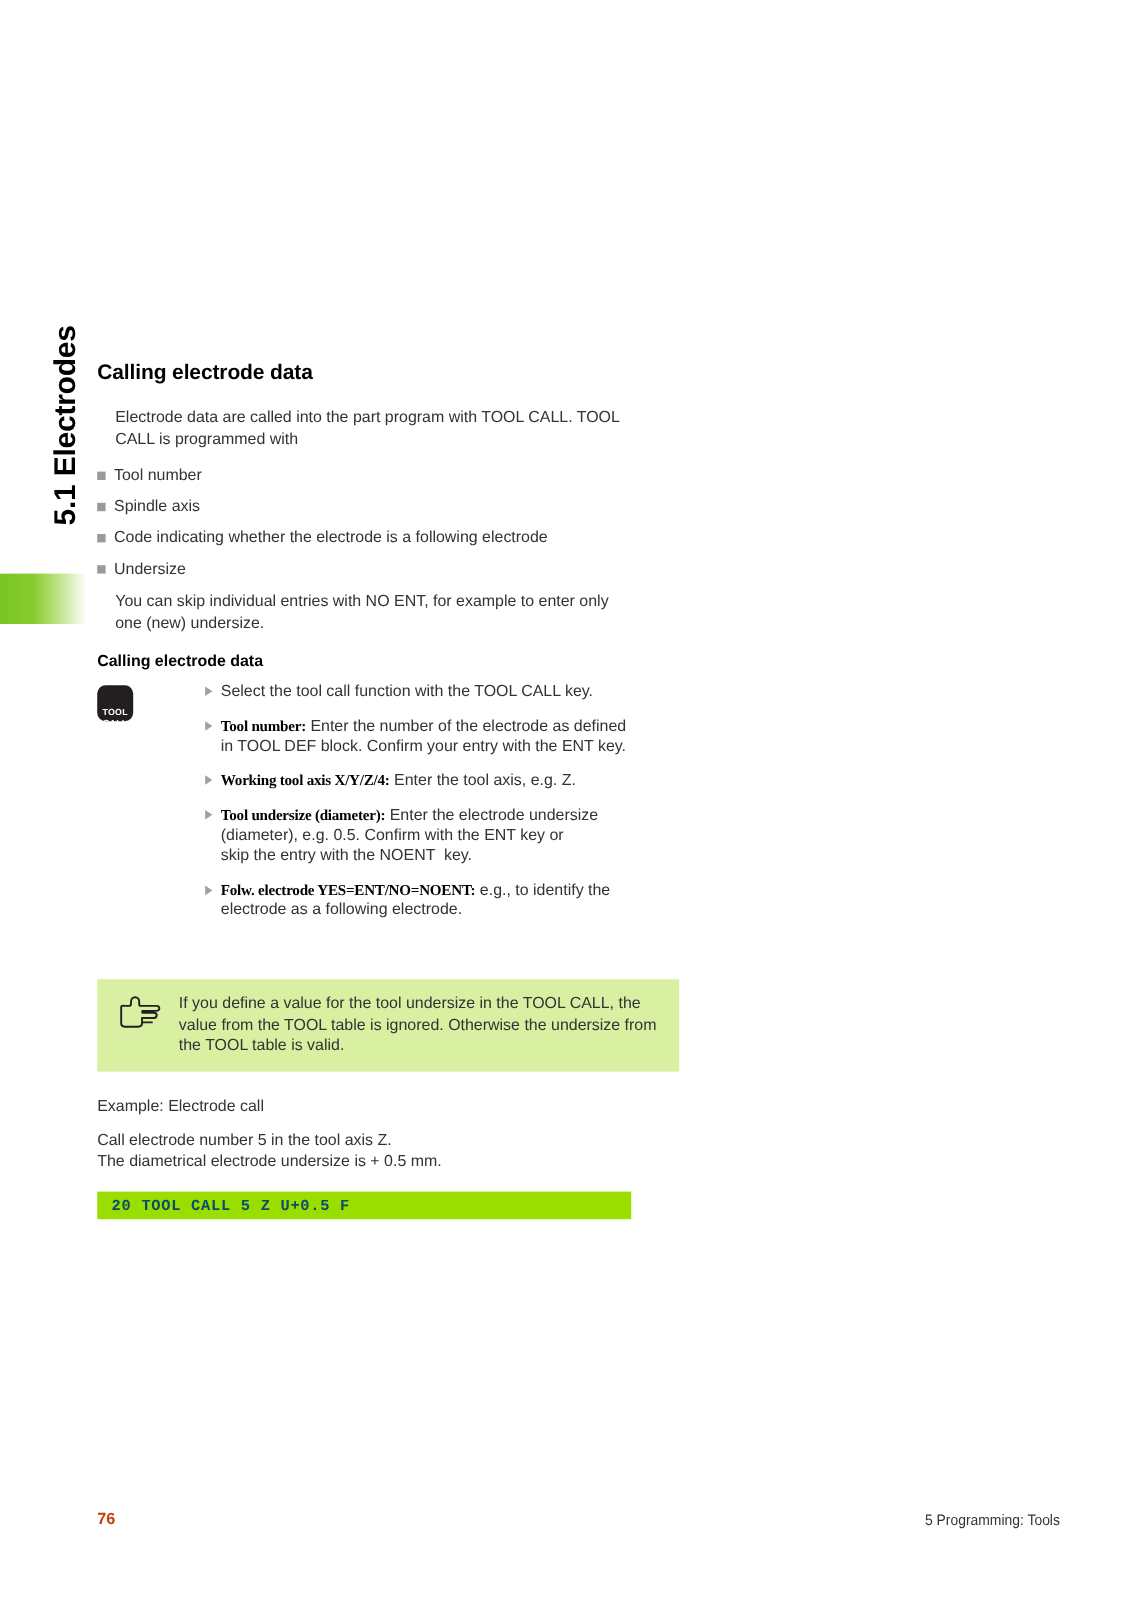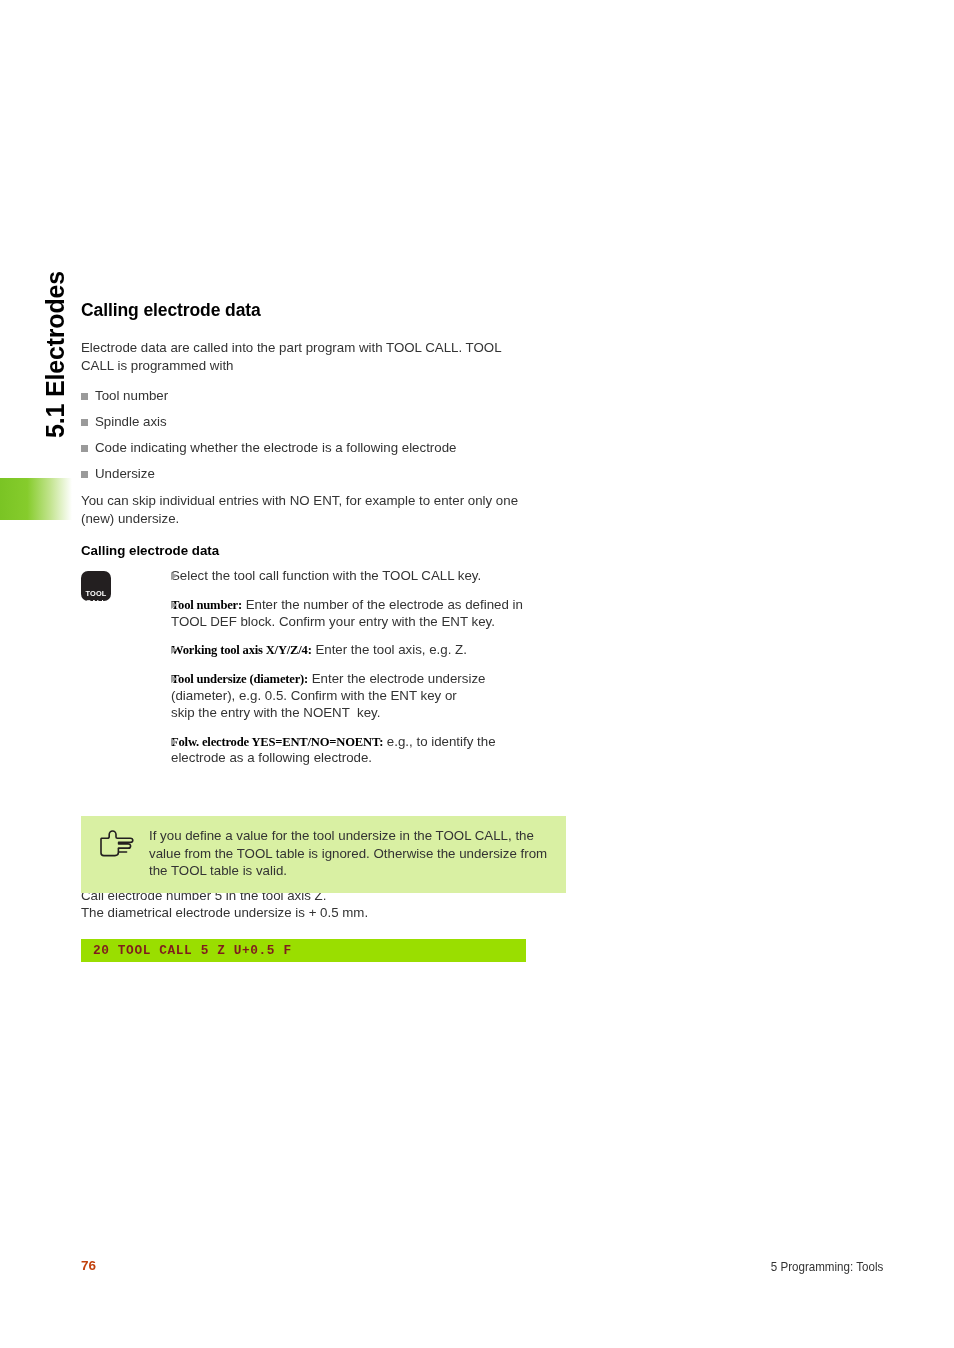--- a/index.html
+++ b/index.html
@@ -52,21 +52,21 @@
     font-size: 17.5px;
     font-weight: bold;
     margin: 0 0 18px 0;
     letter-spacing: -0.1px;
     color: #000;
   }
 
   p.body {
     font-size: 13.3px;
     line-height: 17.5px;
-    margin: 0 0 13px 0;
+    margin: 0 0 13px 15px;
     color: #333333;
   }
 
   
   ul.sqlist {
     list-style: none;
     margin: 0 0 10px 0;
     padding: 0;
   }
   ul.sqlist li {
@@ -116,20 +116,21 @@
     box-sizing: border-box;
     letter-spacing: 0.2px;
   }
   ul.steps {
     list-style: none;
     margin: 0;
     padding: 0 0 0 90px;
   }
   ul.steps li {
     position: relative;
+    padding-left: 13px;
     font-size: 13.3px;
     line-height: 16.8px;
     margin-bottom: 12px;
     color: #333333;
   }
   ul.steps li .tri {
     position: absolute;
     left: 0;
     top: 4px;
     width: 0;
@@ -178,21 +179,21 @@
   #code-bar {
     background: #9ade00;
     width: 445px;
     height: 23px;
     line-height: 23px;
     padding-left: 12px;
     box-sizing: border-box;
     font-family: "Liberation Mono", "DejaVu Sans Mono", monospace;
     font-weight: bold;
     font-size: 12.8px;
-    color: #7f1d1d;
+    color: #0c4a6e;
     letter-spacing: 0.6px;
     white-space: pre;
   }
 
   
   #footer {
     position: absolute;
     left: 81px;
     right: 71px;
     top: 1258px;
@@ -276,20 +277,21 @@
     <svg id="hand-icon" viewBox="0 0 44 36">
       <g fill="none" stroke="#231f20" stroke-width="1.6" stroke-linejoin="round" stroke-linecap="round">
         <path d="M6,13 L6,27 C6,28.6 7.2,29.6 8.8,29.6 L20,29.6 C22,29.6 23.4,28.4 23.4,26.6 L23.4,22.2 L33,22.2 C34.5,22.2 35.6,21.3 35.6,20.1 C35.6,18.9 34.5,18 33,18 L23.6,18 L23.6,16.4 L35.2,16.4 C36.7,16.4 37.8,15.5 37.8,14.3 C37.8,13.1 36.7,12.2 35.2,12.2 L22.4,12.2 C21.6,12.2 21,11.7 21,11 L21,8.6 C21,6.6 19.5,5 17.6,5 C15.7,5 14.2,6.6 14.2,8.6 L14.2,10.4 C14.2,11.4 13.4,12.2 12.4,12.2 L8.8,12.2 C7.2,12.2 6,12 6,13 Z"></path>
         <line x1="23.6" y1="22.2" x2="34.6" y2="22.2"></line>
         <line x1="23.6" y1="26" x2="31.6" y2="26"></line>
       </g>
     </svg>
     <div class="note-text">If you define a value for the tool undersize in the TOOL CALL, the value from the TOOL table is ignored. Otherwise the undersize from the TOOL table is valid.</div>
   </div>
 
+  <p class="example">Example: Electrode call</p>
   <p class="example" style="white-space:pre-line; margin-top:-6px;">Call electrode number 5 in the tool axis Z.
 The diametrical electrode undersize is + 0.5 mm.</p>
 
   <div id="code-bar">20 TOOL CALL 5 Z U+0.5 F</div>
 
 </div>
 
 <div id="footer">
   <div id="page-number">76</div>
   <div id="footer-chapter">5 Programming: Tools</div>

